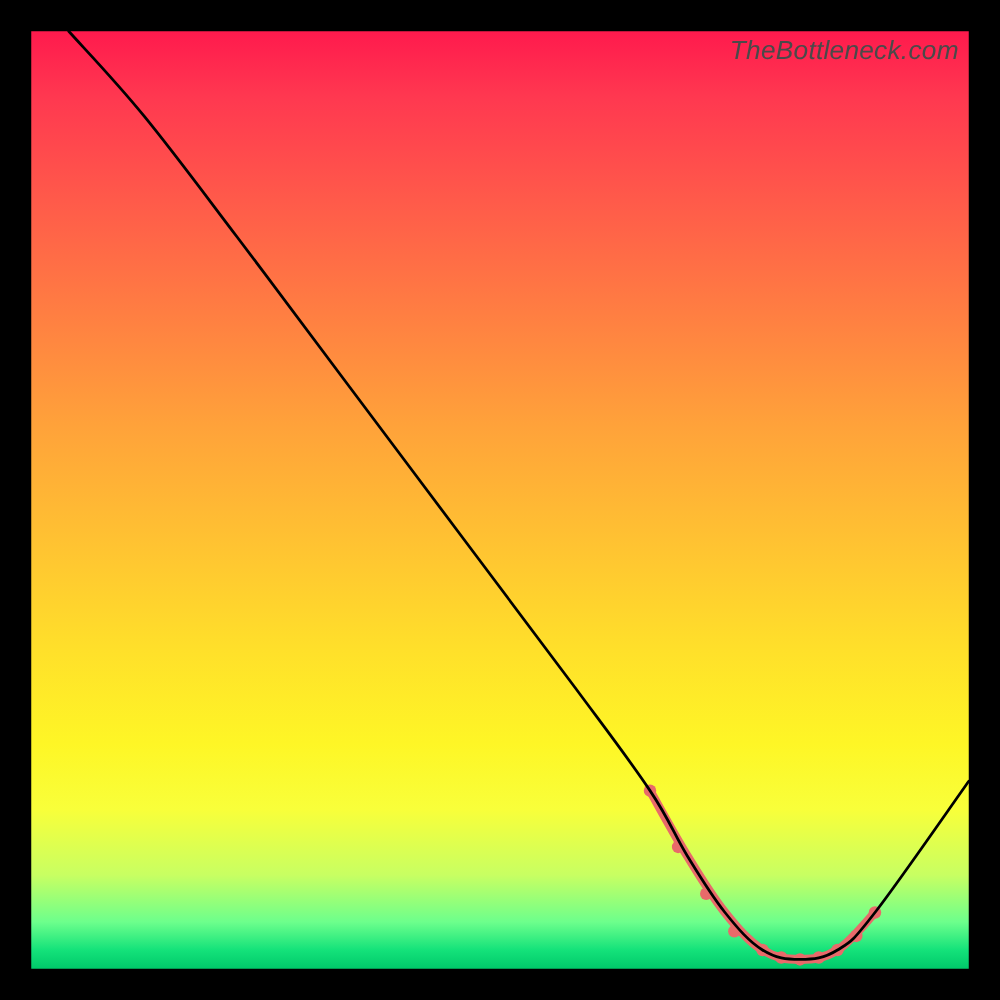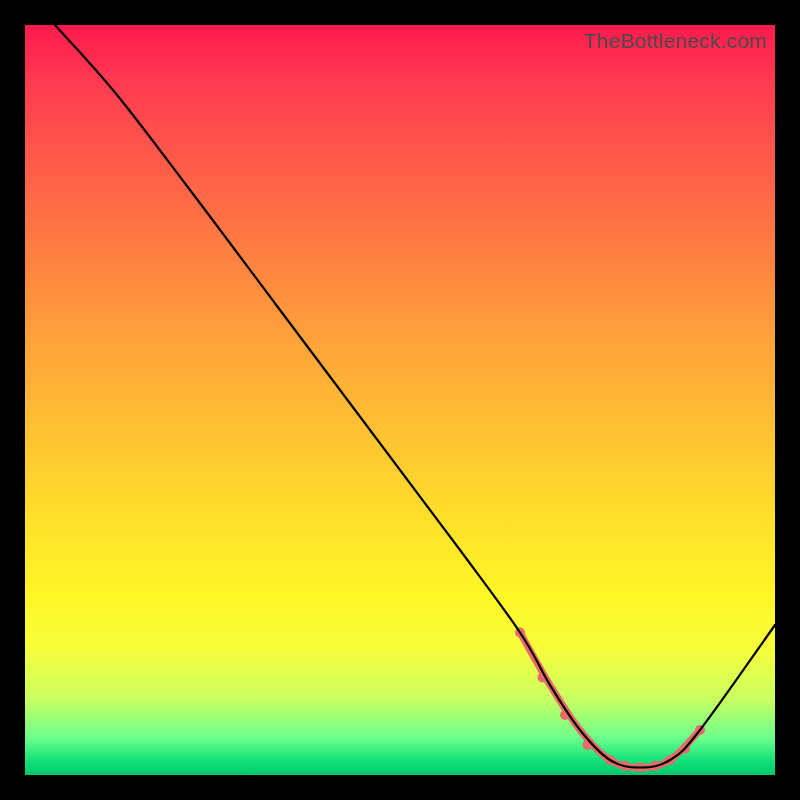--- a/index.html
+++ b/index.html
@@ -9,20 +9,21 @@
     height: 800px;
     overflow: hidden;
     background: #000;
     font-family: Arial, Helvetica, sans-serif;
   }
   .frame {
     position: relative;
     width: 704px;
     height: 800px;
     background: #000;
+    font-style: italic;
   }
   .plot {
     position: absolute;
     left: 25px;
     top: 25px;
     width: 750px;
     height: 750px;
     background: linear-gradient(
       to bottom,
       #ff1a4d 0%,

